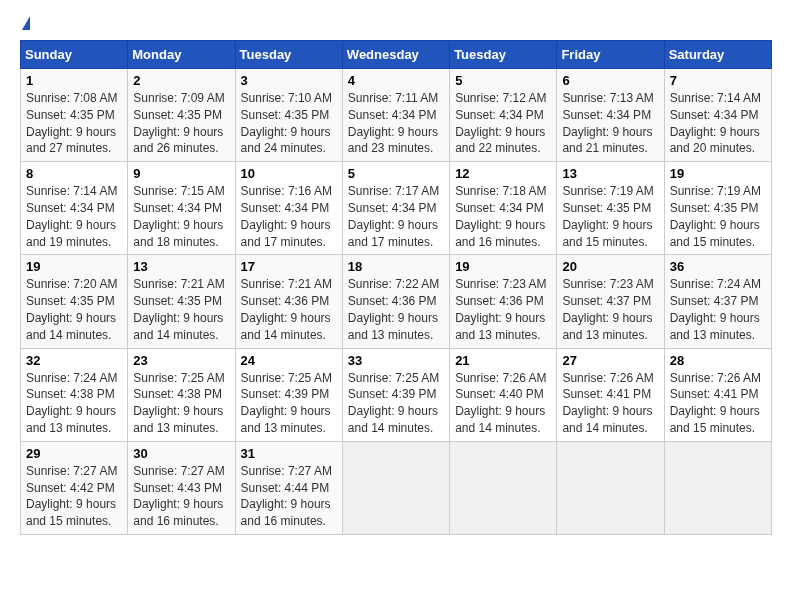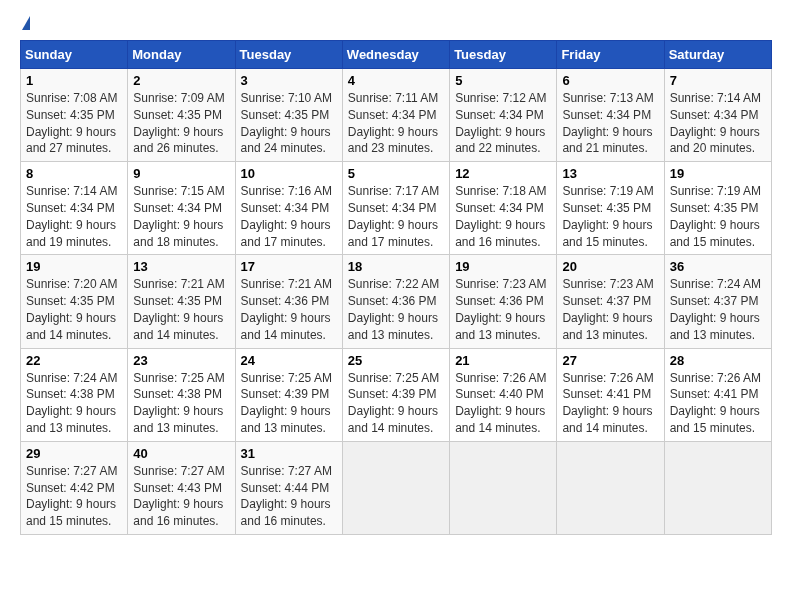--- a/index.html
+++ b/index.html
@@ -206,33 +206,33 @@
           <span class="day-num">20</span>
           <div class="day-info">Sunrise: 7:23 AM<br>Sunset: 4:37 PM<br>Daylight: 9 hours and 13 minutes.</div>
         </td>
         <td>
           <span class="day-num">36</span>
           <div class="day-info">Sunrise: 7:24 AM<br>Sunset: 4:37 PM<br>Daylight: 9 hours and 13 minutes.</div>
         </td>
       </tr>
       <tr>
         <td>
-          <span class="day-num">22</span>
+          <span class="day-num">32</span>
           <div class="day-info">Sunrise: 7:24 AM<br>Sunset: 4:38 PM<br>Daylight: 9 hours and 13 minutes.</div>
         </td>
         <td>
           <span class="day-num">23</span>
           <div class="day-info">Sunrise: 7:25 AM<br>Sunset: 4:38 PM<br>Daylight: 9 hours and 13 minutes.</div>
         </td>
         <td>
           <span class="day-num">24</span>
           <div class="day-info">Sunrise: 7:25 AM<br>Sunset: 4:39 PM<br>Daylight: 9 hours and 13 minutes.</div>
         </td>
         <td>
-          <span class="day-num">25</span>
+          <span class="day-num">33</span>
           <div class="day-info">Sunrise: 7:25 AM<br>Sunset: 4:39 PM<br>Daylight: 9 hours and 14 minutes.</div>
         </td>
         <td>
           <span class="day-num">21</span>
           <div class="day-info">Sunrise: 7:26 AM<br>Sunset: 4:40 PM<br>Daylight: 9 hours and 14 minutes.</div>
         </td>
         <td>
           <span class="day-num">27</span>
           <div class="day-info">Sunrise: 7:26 AM<br>Sunset: 4:41 PM<br>Daylight: 9 hours and 14 minutes.</div>
         </td>
@@ -240,21 +240,21 @@
           <span class="day-num">28</span>
           <div class="day-info">Sunrise: 7:26 AM<br>Sunset: 4:41 PM<br>Daylight: 9 hours and 15 minutes.</div>
         </td>
       </tr>
       <tr>
         <td>
           <span class="day-num">29</span>
           <div class="day-info">Sunrise: 7:27 AM<br>Sunset: 4:42 PM<br>Daylight: 9 hours and 15 minutes.</div>
         </td>
         <td>
-          <span class="day-num">40</span>
+          <span class="day-num">30</span>
           <div class="day-info">Sunrise: 7:27 AM<br>Sunset: 4:43 PM<br>Daylight: 9 hours and 16 minutes.</div>
         </td>
         <td>
           <span class="day-num">31</span>
           <div class="day-info">Sunrise: 7:27 AM<br>Sunset: 4:44 PM<br>Daylight: 9 hours and 16 minutes.</div>
         </td>
         <td class="empty-cell"></td>
         <td class="empty-cell"></td>
         <td class="empty-cell"></td>
         <td class="empty-cell"></td>

